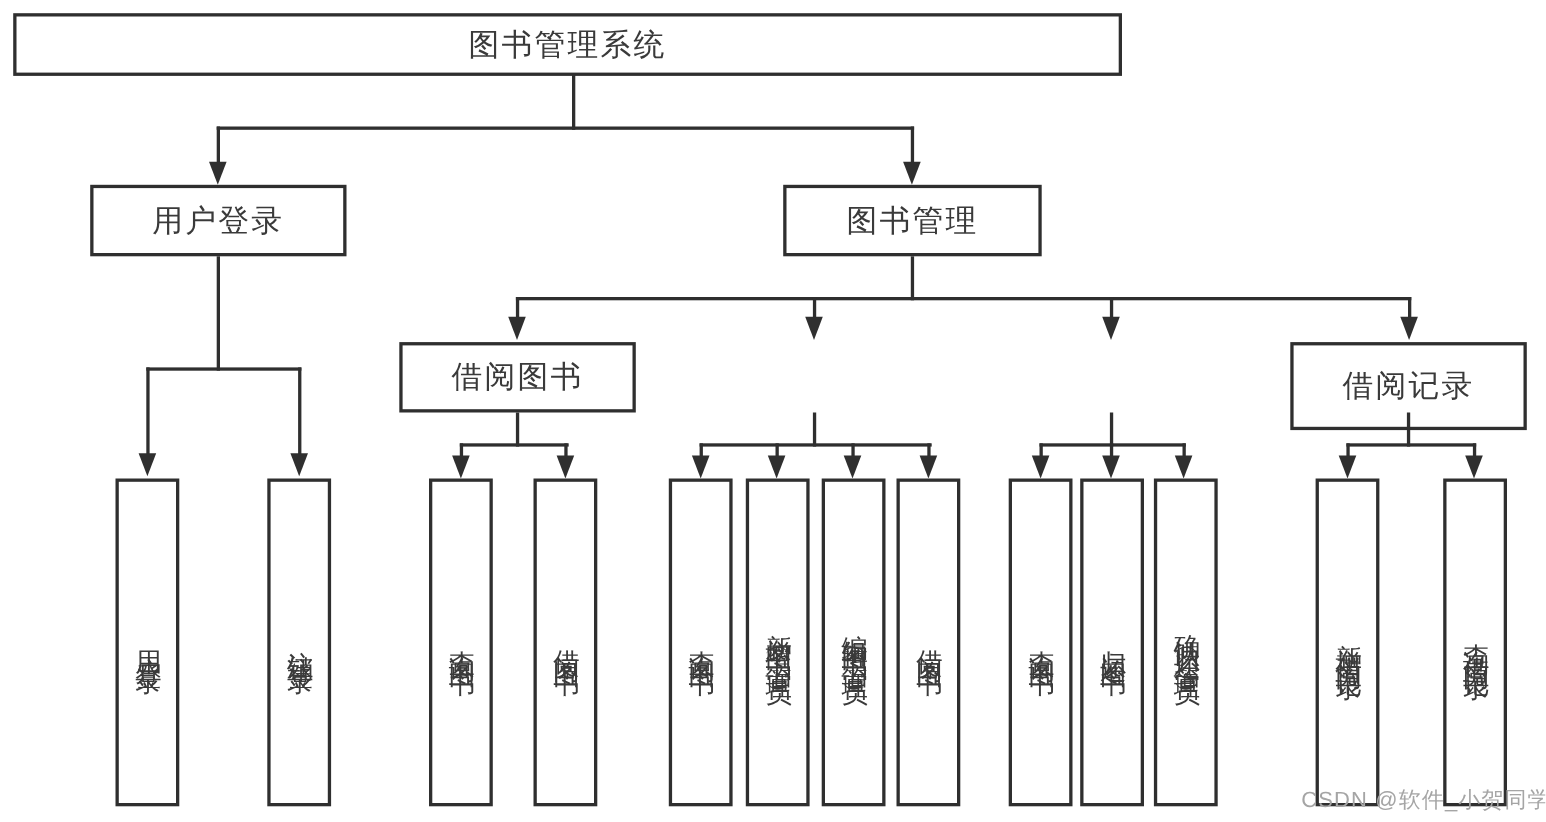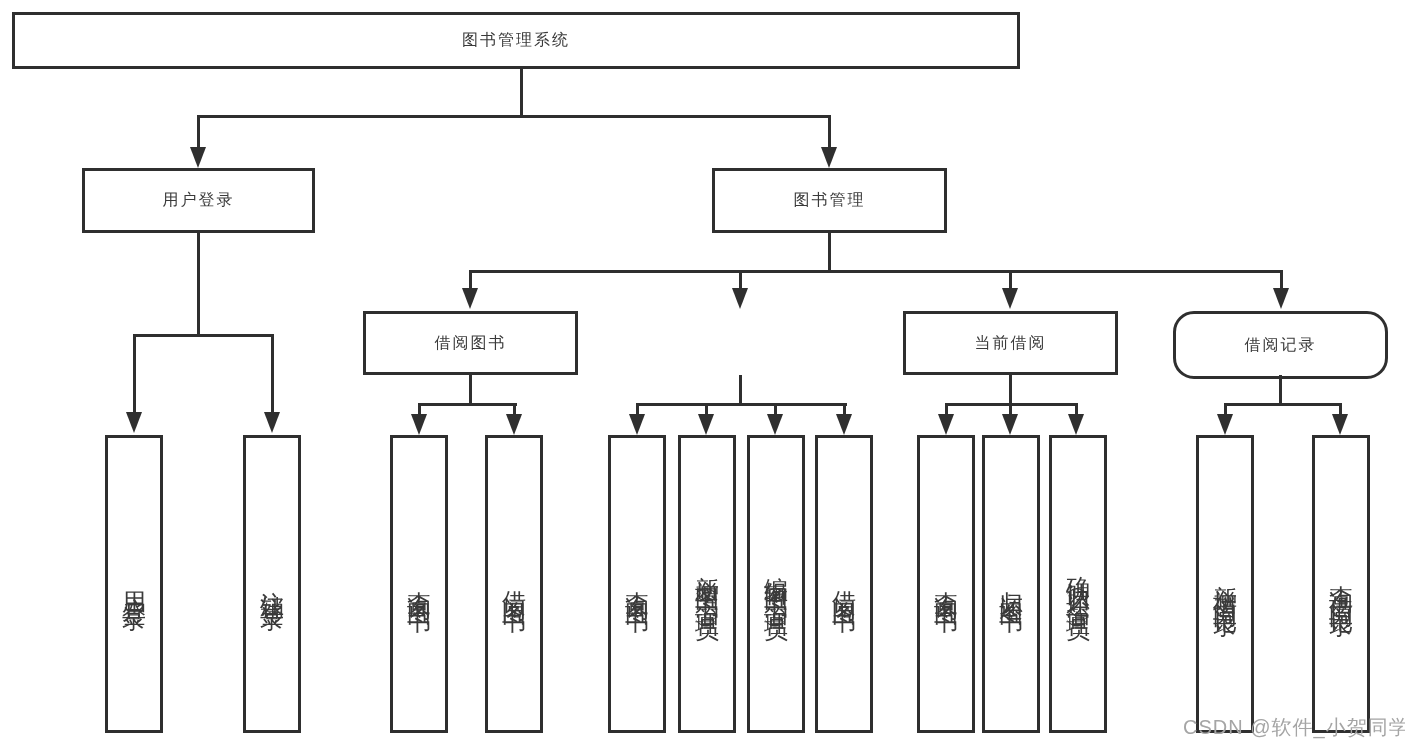--- a/index.html
+++ b/index.html
@@ -11,21 +11,21 @@
     overflow:hidden;
   }
   .node{
     position:absolute;
     box-sizing:border-box;
     border:3px solid #2f2f2f;
     background:#ffffff;
     display:flex;align-items:center;justify-content:center;
     color:#3a3a3a;
   }
-  .hnode{font-size:16px;letter-spacing:2px;}
+  .hnode{font-size:28px;letter-spacing:2px;}
   .vnode{width:58px;top:435px;height:298px;}
   .vnode span{
     writing-mode:vertical-rl;
     text-orientation:mixed;
     font-size:24px;
     letter-spacing:6px;
     line-height:1;
     color:#3a3a3a;
     white-space:nowrap;
   }
@@ -74,22 +74,21 @@
   <div class="line" style="left:469px;top:270px;width:3px;height:20px;"></div>
   <div class="arrow" style="left:462px;top:288px;"></div>
   <div class="line" style="left:739px;top:270px;width:3px;height:20px;"></div>
   <div class="arrow" style="left:732px;top:288px;"></div>
   <div class="line" style="left:1009px;top:270px;width:3px;height:20px;"></div>
   <div class="arrow" style="left:1002px;top:288px;"></div>
   <div class="line" style="left:1280px;top:270px;width:3px;height:20px;"></div>
   <div class="arrow" style="left:1273px;top:288px;"></div>
 
   <div class="node hnode" style="left:363px;top:311px;width:215px;height:64px;">借阅图书</div>
-  <div class="node hnode" style="left:903px;top:311px;width:215px;height:64px;">当前借阅</div>
-  <div class="node hnode" style="left:1173px;top:311px;width:215px;height:68px;border-radius:21px;">借阅记录</div>
+  <div class="node hnode" style="left:1173px;top:311px;width:215px;height:80px;">借阅记录</div>
 
   <div class="line" style="left:469px;top:375px;width:3px;height:31px;"></div>
   <div class="line" style="left:418px;top:403px;width:99px;height:3px;"></div>
   <div class="line" style="left:418px;top:403px;width:3px;height:13px;"></div>
   <div class="arrow" style="left:411px;top:414px;"></div>
   <div class="line" style="left:513px;top:403px;width:3px;height:13px;"></div>
   <div class="arrow" style="left:506px;top:414px;"></div>
 
   <div class="line" style="left:739px;top:375px;width:3px;height:31px;"></div>
   <div class="line" style="left:636px;top:403px;width:211px;height:3px;"></div>

